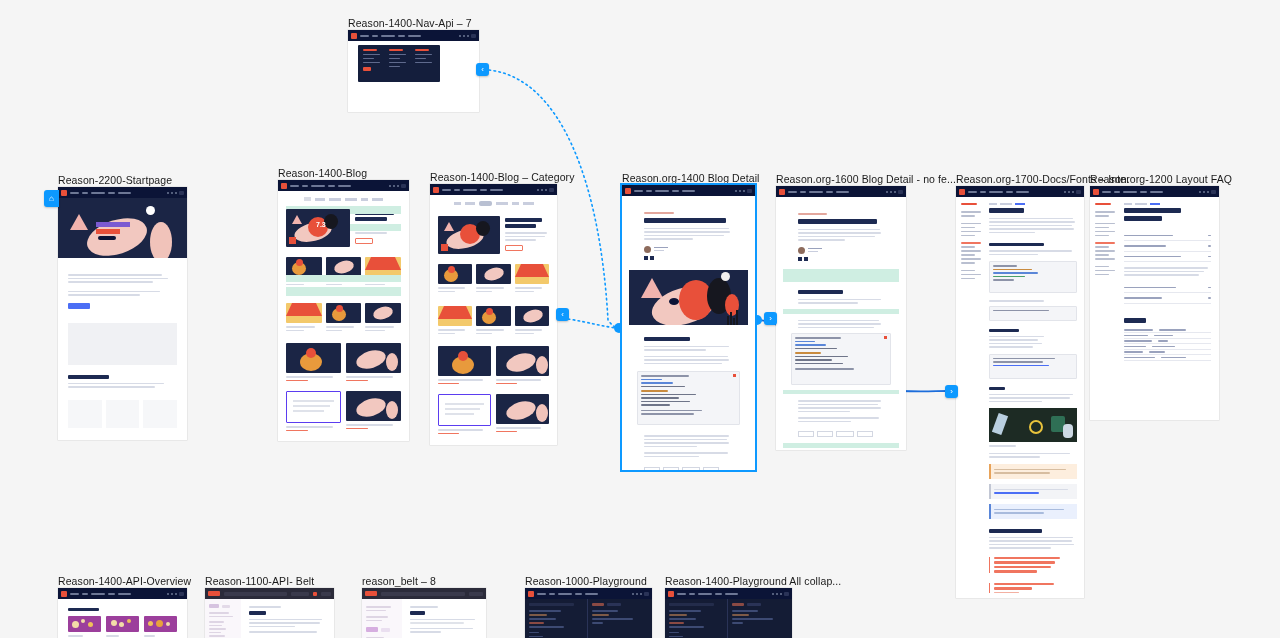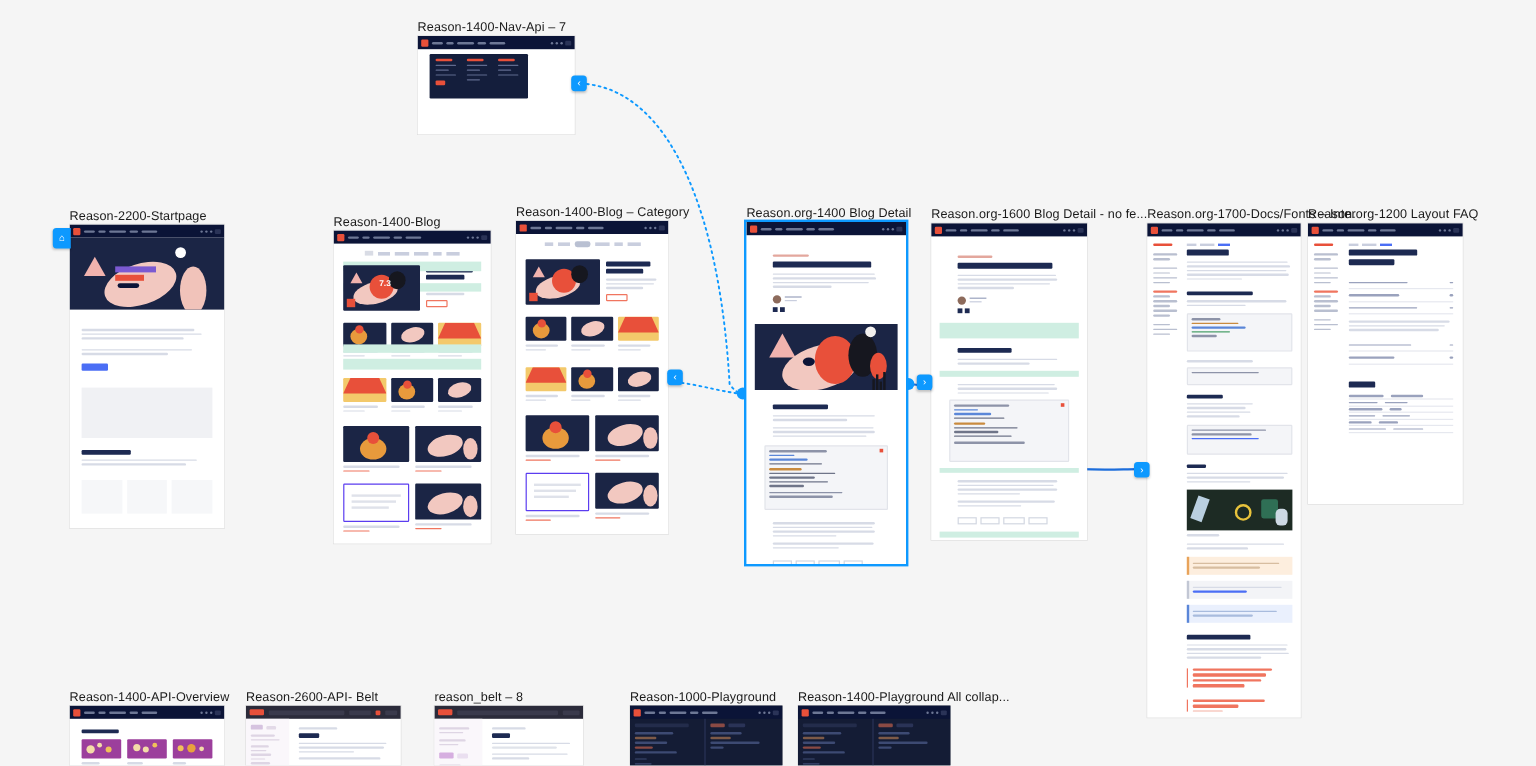--- a/index.html
+++ b/index.html
@@ -207,21 +207,21 @@
       </div>
       <div class="footer" style="margin-top:12px;">
         
         
         
         
       </div>
     </div>
   </div>
 
-  <div class="frame" style="left:278px;top:192px;width:131px;height:261px;">
+  <div class="frame" style="left:278px;top:180px;width:131px;height:261px;">
     <div class="frame-label">Reason-1400-Blog</div>
     <div class="frame-body">
       <div class="browserbar">
         <span class="bb-logo"></span>
         <span class="bb-nav">
             <i style="width:9px"></i>
             <i style="width:6px"></i>
             <i style="width:14px"></i>
             <i style="width:7px"></i>
             <i style="width:13px"></i>
@@ -946,21 +946,21 @@
               <span class="d" style="left:12px;top:4px;width:7px;height:7px;background:#e8a13c"></span>
               <span class="d" style="left:22px;top:6px;width:4px;height:4px"></span>
             </div>
             <div class="ln sm" style="width:34%;margin-top:3px"></div>
           </div>
       </div>
     </div>
   </div>
 
   <div class="frame" style="left:205px;top:588px;width:129px;height:50px;">
-    <div class="frame-label">Reason-2600-API- Belt</div>
+    <div class="frame-label">Reason-1100-API- Belt</div>
     <div class="frame-body">
       <div class="belt-top">
         <span style="width:12px;height:5px;background:#e8503a;border-radius:1px"></span>
         <span style="flex:1;height:4px;background:#3a3a4c;border-radius:1px"></span>
         <span style="width:18px;height:4px;background:#3a3a4c;border-radius:1px"></span>
         <span style="width:4px;height:4px;background:#e8503a;border-radius:1px"></span>
         <span style="width:10px;height:4px;background:#3a3a4c;border-radius:1px"></span>
       </div>
       <div style="display:flex;height:39px">
         <div class="belt-side">

